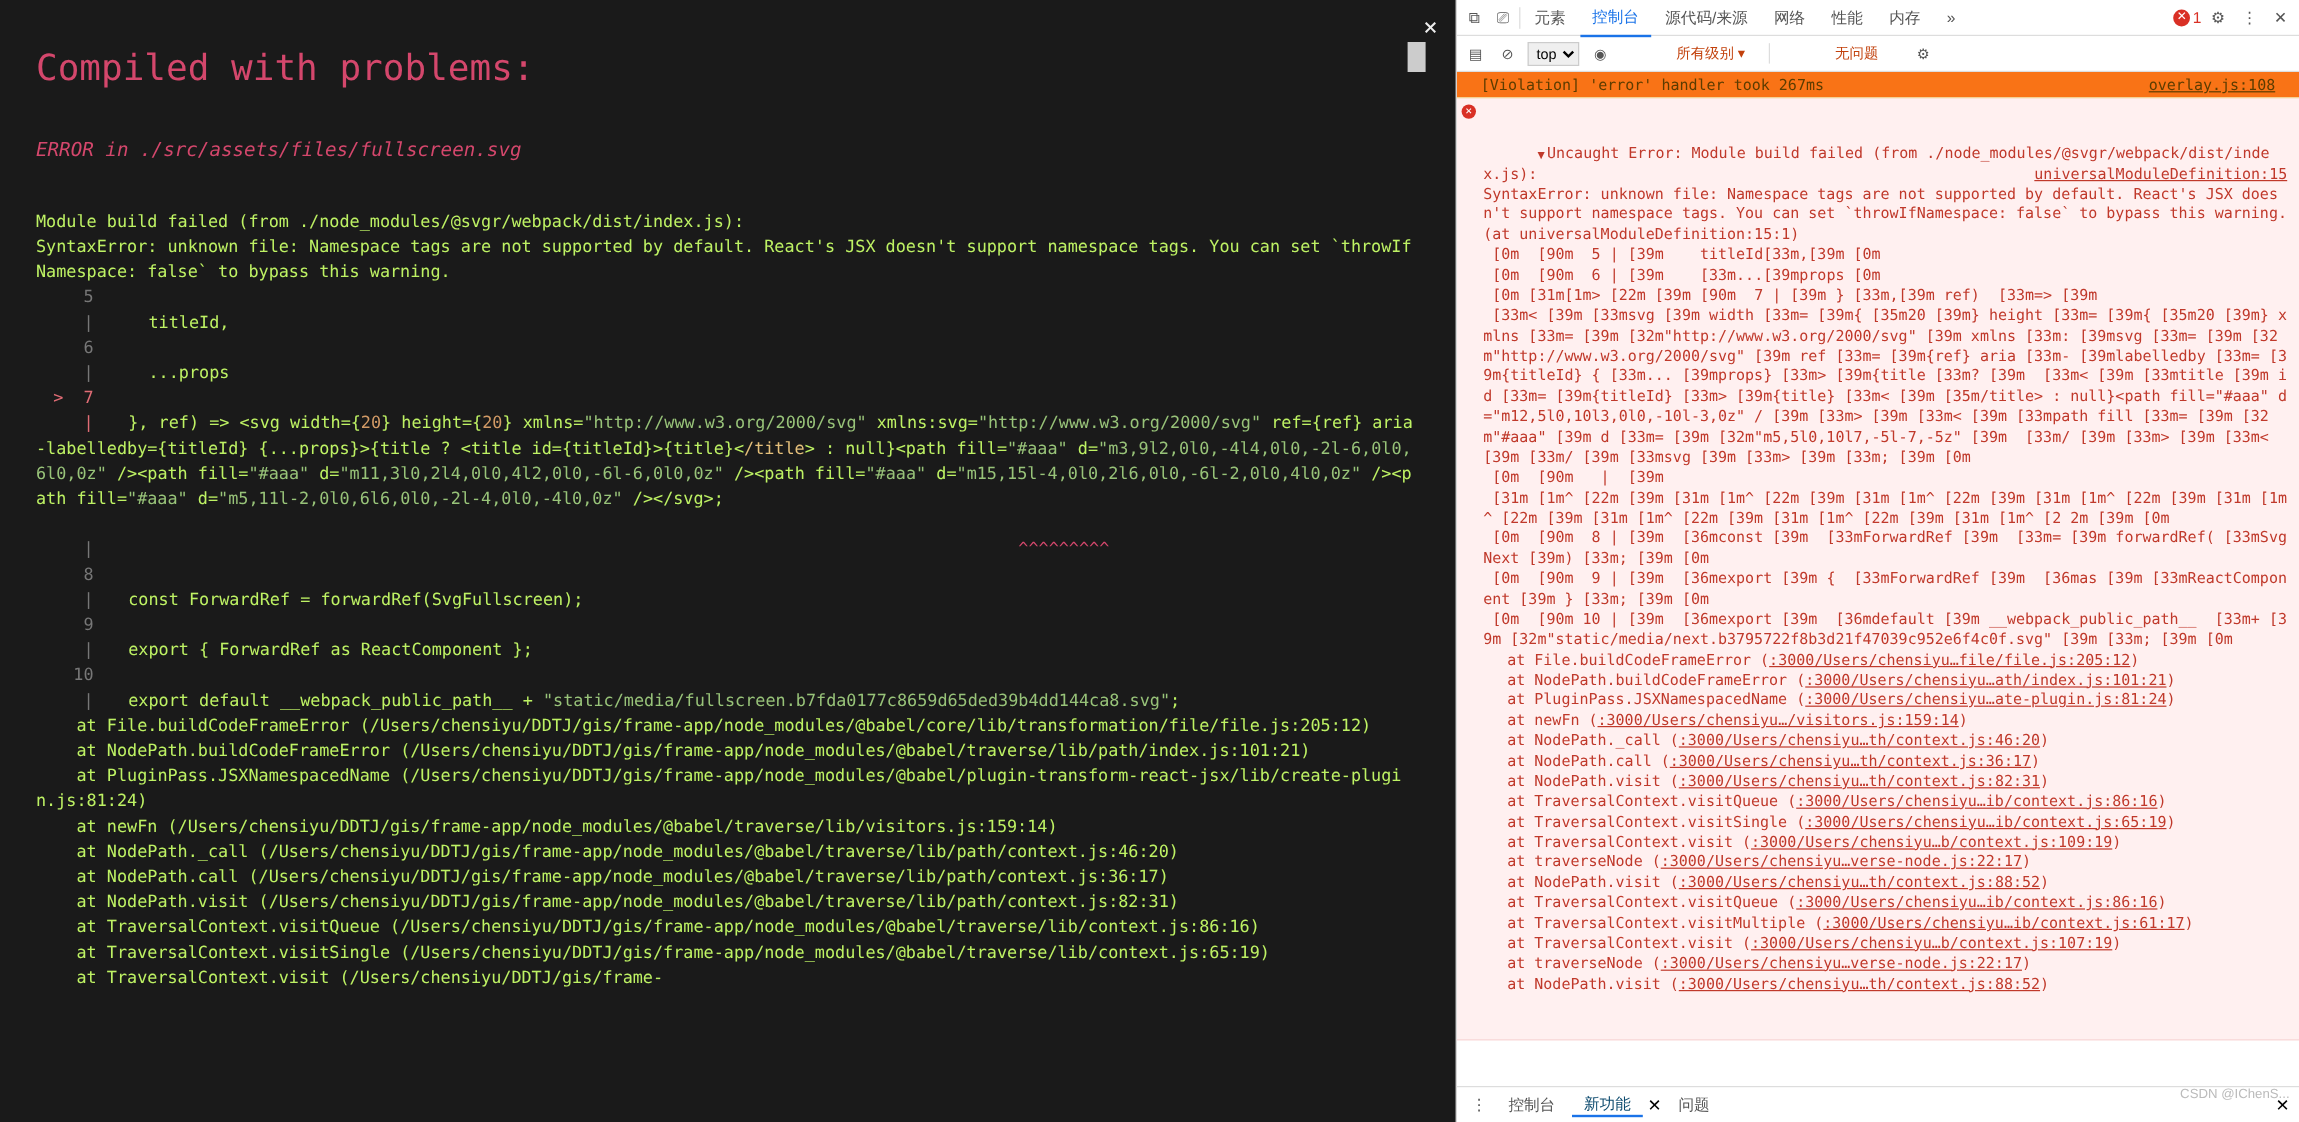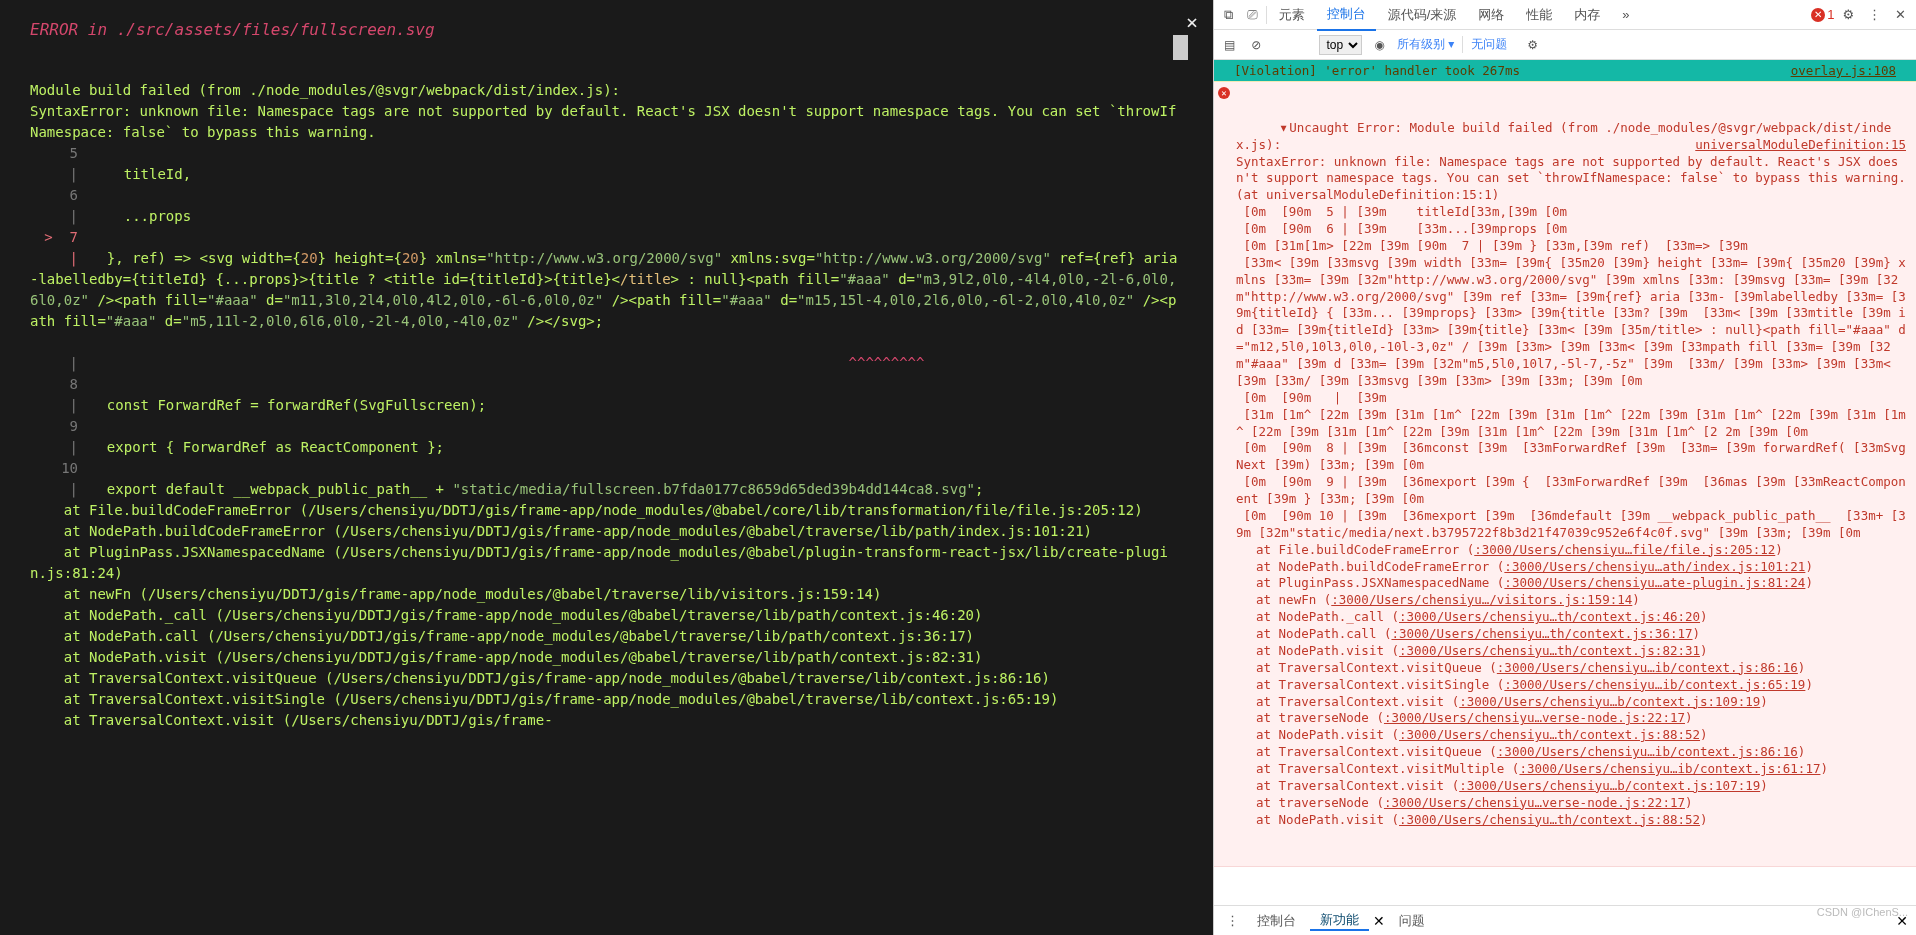--- a/index.html
+++ b/index.html
@@ -96,34 +96,34 @@
 .devtools-tabs .err-badge { color: #d93025; margin-left:auto; display:flex; align-items:center; gap:2px;}
 .filter-bar {
   display: flex;
   align-items: center;
   height: 30px;
   border-bottom: 1px solid #ddd;
   font-size: 12px;
   gap: 8px;
   padding: 0 6px;
 }
-.filter-bar select { border:1px solid #ccc; font-size:12px; padding:1px 2px;margin-left:46px;}
+.filter-bar select { border:1px solid #ccc; font-size:12px; padding:1px 2px;}
 .filter-bar input { flex:1; border:1px solid #ccc; padding:2px 4px; font-size:12px;}
-.filter-bar .lbl { color:#3b82f6; padding-right:8px; border-right:1px solid #ddd;}
+.filter-bar .lbl { color:#c2410c; padding-right:20px; border-right:1px solid #ddd;margin-left:46px;}
 .icon-btn { cursor:pointer; color:#555; padding: 0 4px;}
 .icon-clear { color:#555; }
 
 .console-body {
   flex: 1;
   overflow-y: auto;
   font-family: Menlo, Consolas, monospace;
   font-size: 12.5px;
 }
 .violation {
-  background: #14b8a6;
+  background: #f97316;
   border-bottom: 1px solid #f2e9b5;
   padding: 3px 20px;
   color: #5c3c00;
   display:flex;
 }
 .violation .src { margin-left:auto; text-decoration:underline; color:#5c3c00;text-align:right;}
 .error-block {
   background: #fff0f0;
   color: #c0392b;
   padding: 4px 10px 4px 22px;
@@ -155,20 +155,21 @@
 .bottom-tabs .btab.active { color:#0c4a6e; border-bottom:2px solid #1a73e8;}
 .bottom-tabs .close-small { font-size:14px; cursor:pointer;}
 .watermark { position:absolute; bottom:17px; right:8px; color:#bbb; font-size:11px; font-family:Arial;}
 </style>
 </head>
 <body>
 
 <div class="left-panel">
   <span class="close-x">×</span>
   <div class="scrollbox"></div>
+  <h1>Compiled with problems:</h1>
   <div class="err-heading">ERROR in ./src/assets/files/fullscreen.svg</div>
 
   <div class="code-block">
 <span class="c-white">Module build failed (from ./node_modules/@svgr/webpack/dist/index.js):</span>
 <span class="c-white">SyntaxError: unknown file: Namespace tags are not supported by default. React's JSX doesn't support namespace tags. You can set `throwIfNamespace: false` to bypass this warning.</span>
 <span class="c-gutter">   5 |</span><span class="c-white">    titleId,</span>
 <span class="c-gutter">   6 |</span><span class="c-white">    ...props</span>
 <span class="c-gutter c-red">&gt;  7 |</span><span class="c-white">  }, ref) =&gt; &lt;svg width={</span><span class="c-yellow">20</span><span class="c-white">} height={</span><span class="c-yellow">20</span><span class="c-white">} xmlns=</span><span class="c-green">"http://www.w3.org/2000/svg"</span><span class="c-white"> xmlns:svg=</span><span class="c-green">"http://www.w3.org/2000/svg"</span><span class="c-white"> ref={ref} aria-labelledby={titleId} {...props}&gt;{title ? &lt;title id={titleId}&gt;{title}&lt;</span><span class="c-orange">/title</span><span class="c-white">&gt; : null}&lt;path fill=</span><span class="c-green">"#aaa"</span><span class="c-white"> d=</span><span class="c-green">"m3,9l2,0l0,-4l4,0l0,-2l-6,0l0,6l0,0z"</span><span class="c-white"> /&gt;&lt;path fill=</span><span class="c-green">"#aaa"</span><span class="c-white"> d=</span><span class="c-green">"m11,3l0,2l4,0l0,4l2,0l0,-6l-6,0l0,0z"</span><span class="c-white"> /&gt;&lt;path fill=</span><span class="c-green">"#aaa"</span><span class="c-white"> d=</span><span class="c-green">"m15,15l-4,0l0,2l6,0l0,-6l-2,0l0,4l0,0z"</span><span class="c-white"> /&gt;&lt;path fill=</span><span class="c-green">"#aaa"</span><span class="c-white"> d=</span><span class="c-green">"m5,11l-2,0l0,6l6,0l0,-2l-4,0l0,-4l0,0z"</span><span class="c-white"> /&gt;&lt;/svg&gt;;</span>
 <span class="c-gutter">     |</span><span class="c-caret">                                                                                          ^^^^^^^^^</span>
 <span class="c-gutter">   8 |</span><span class="c-white">  const ForwardRef = forwardRef(SvgFullscreen);</span>

